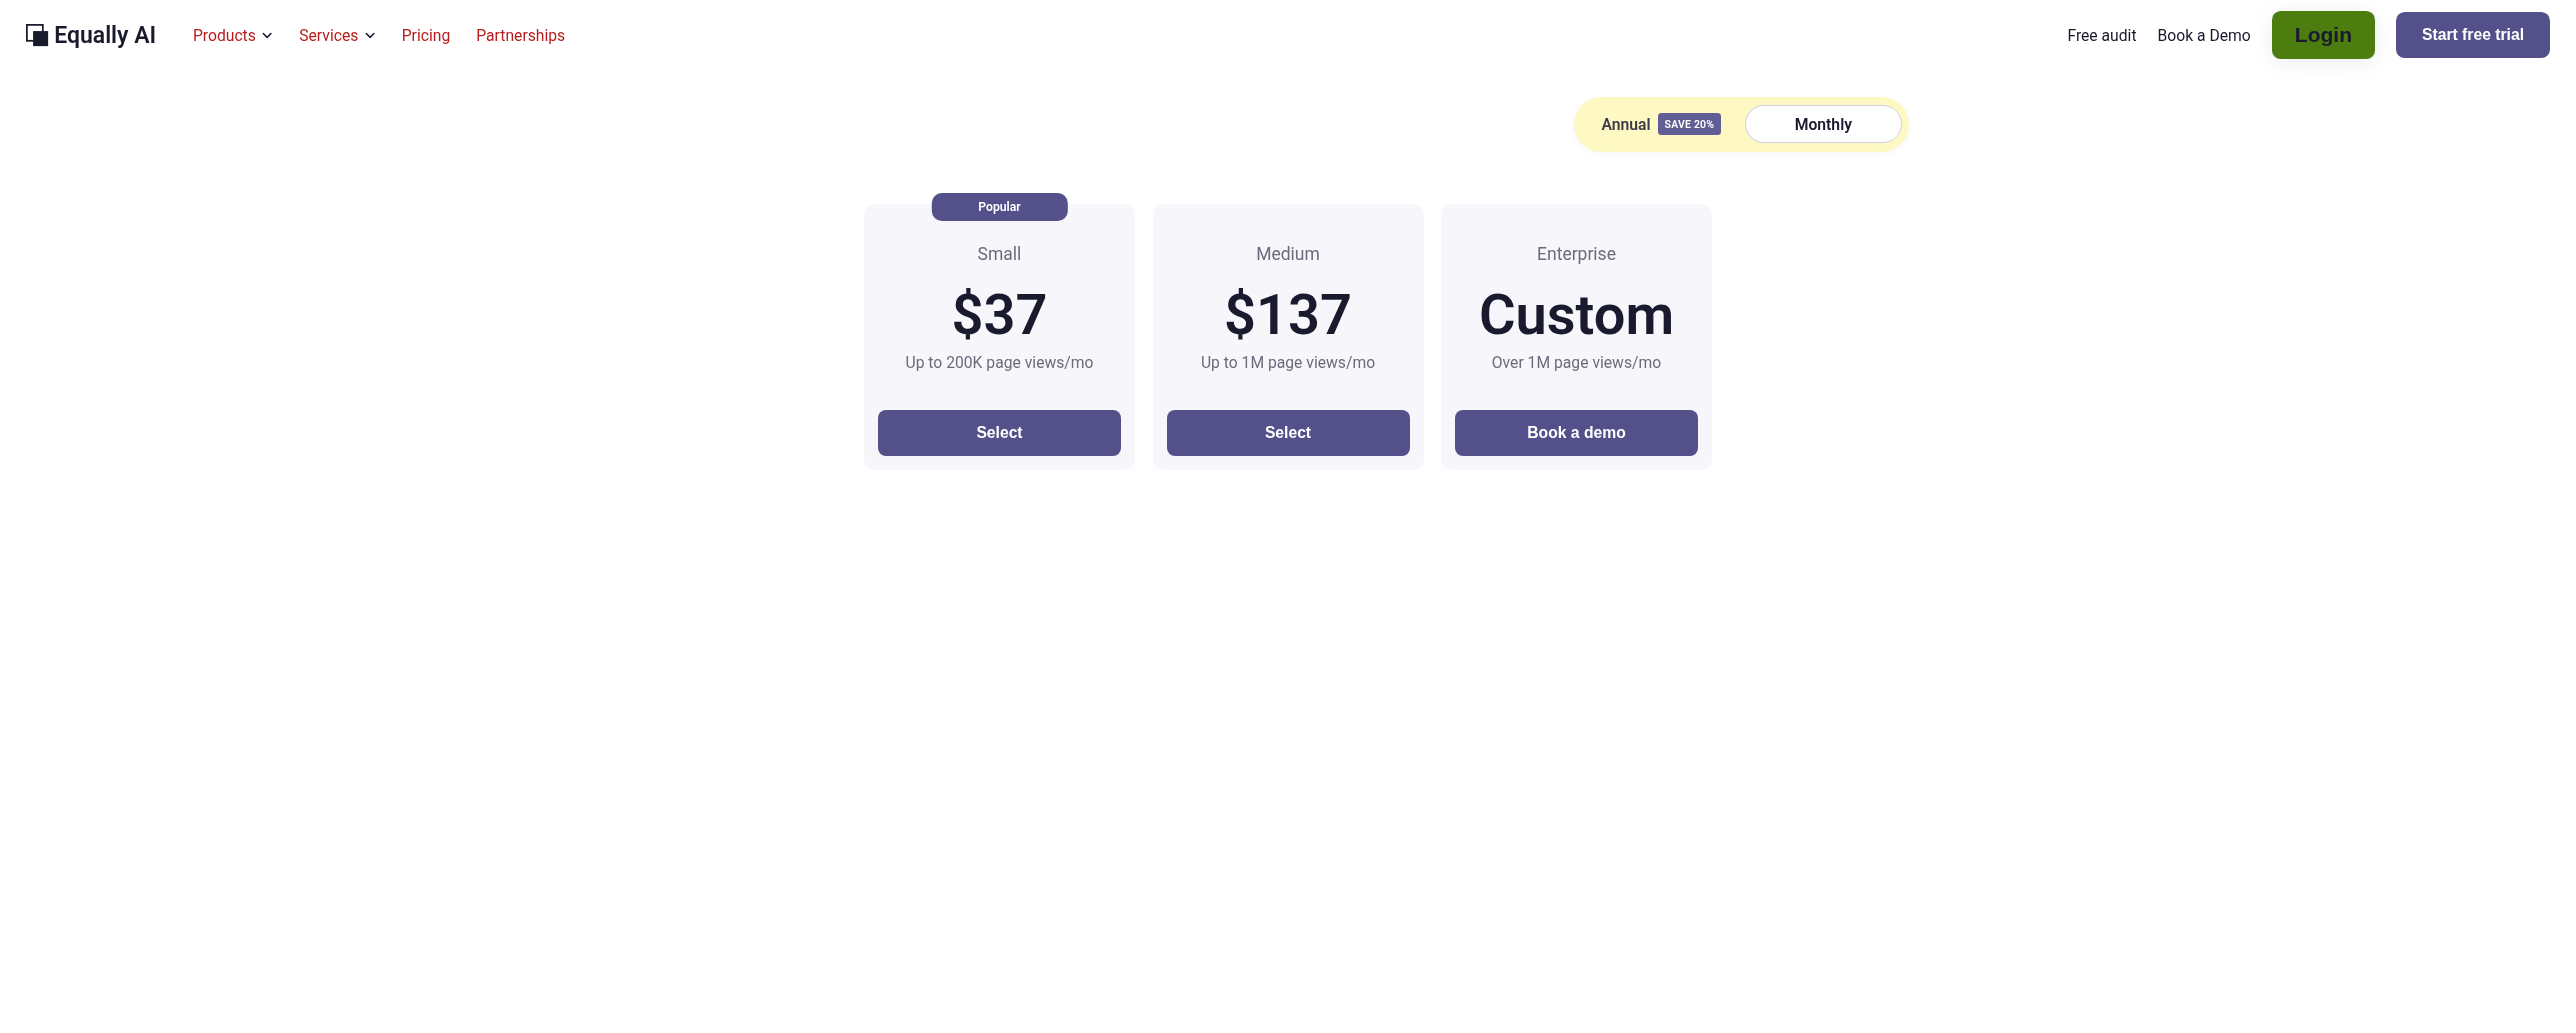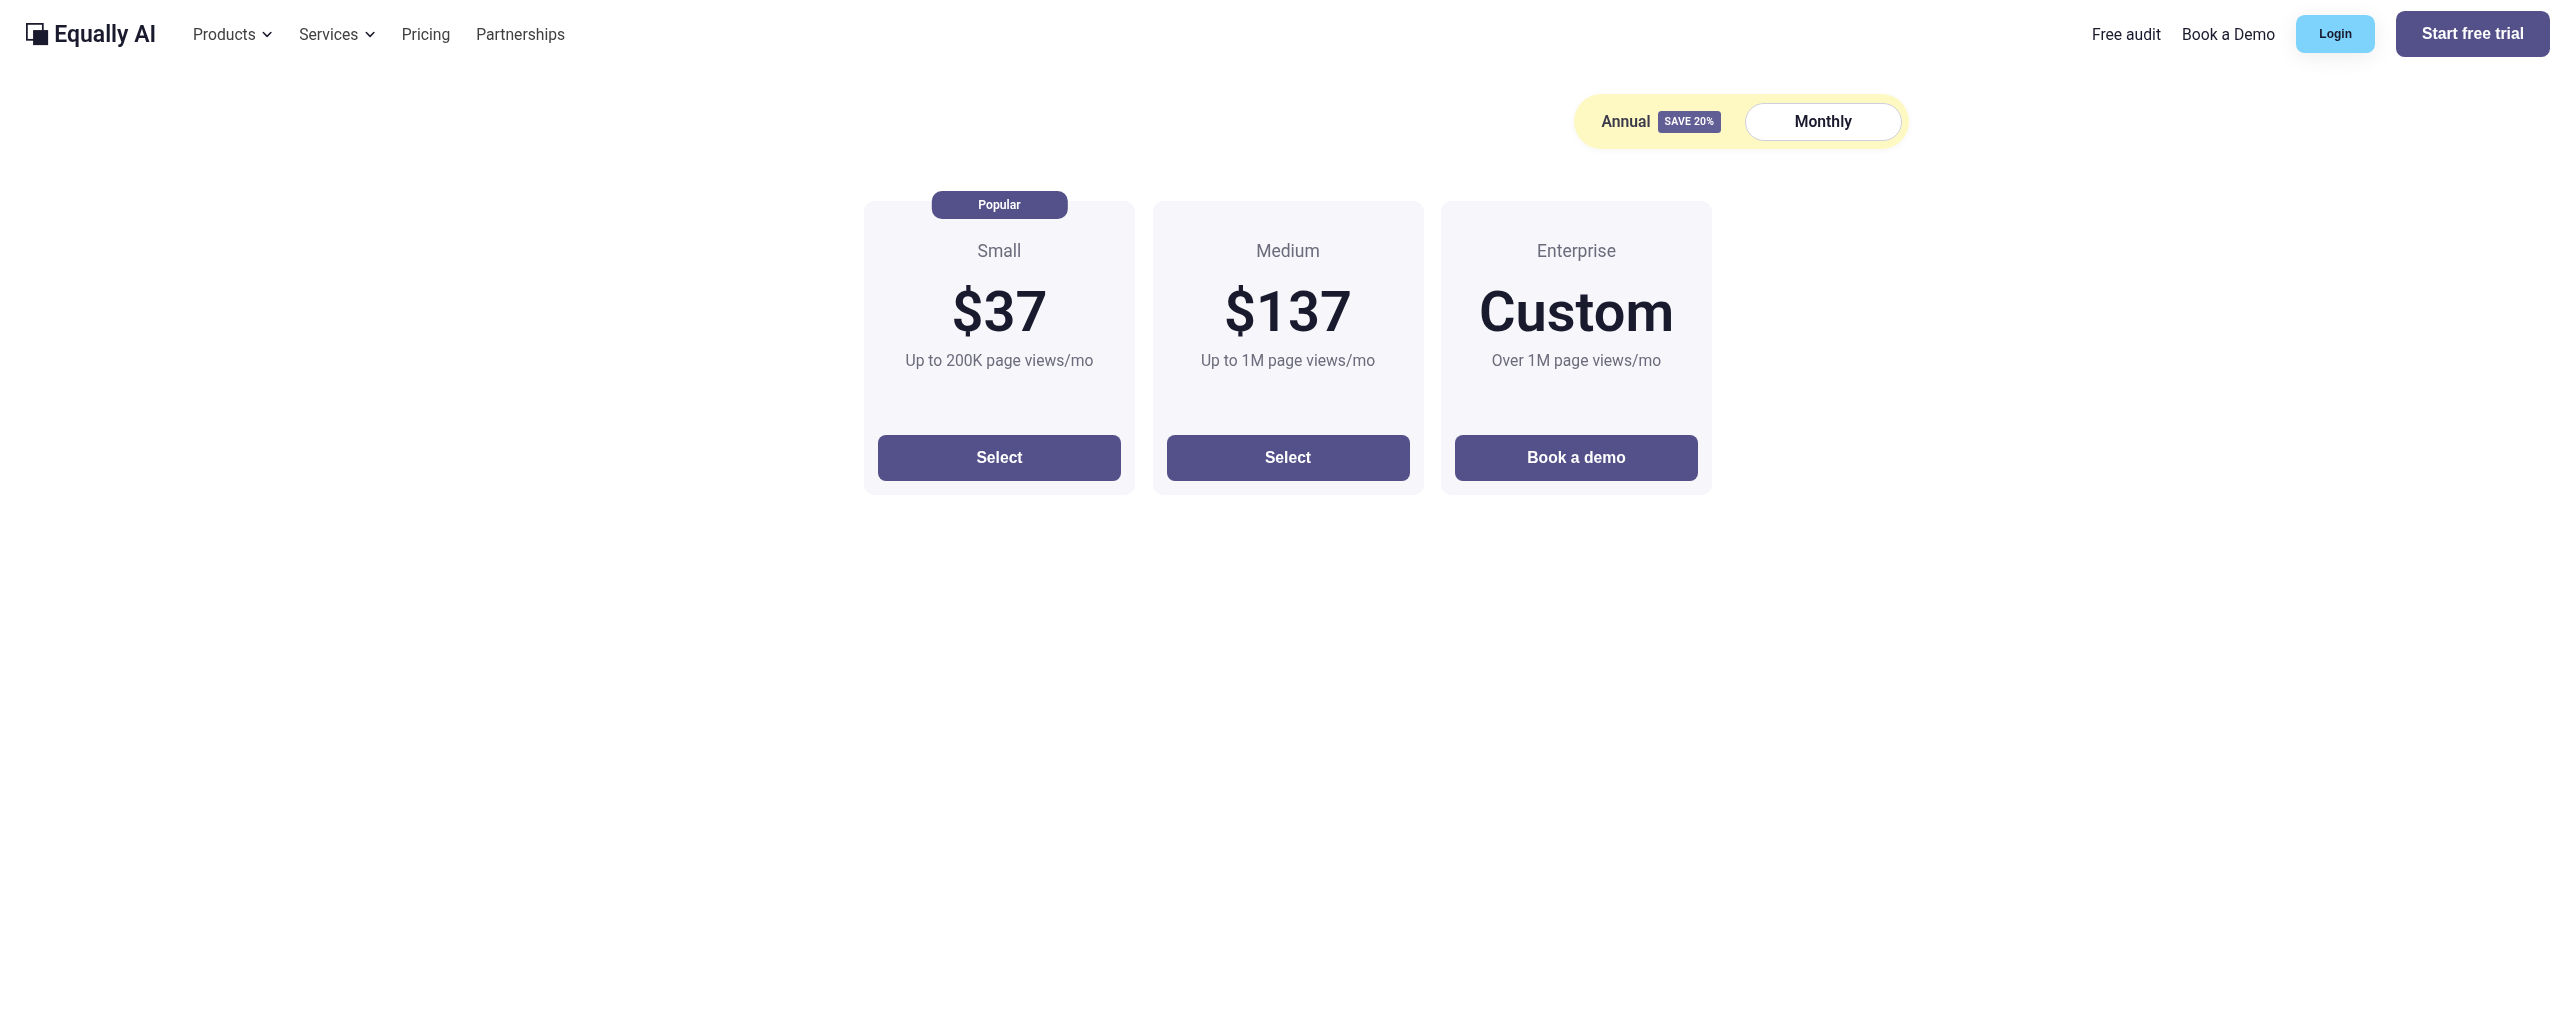--- a/index.html
+++ b/index.html
@@ -32,45 +32,45 @@
     display: flex;
     align-items: center;
     gap: 26px;
     margin-left: 8.7px;
   }
   .nav-item {
     display: flex;
     align-items: center;
     gap: 5.2px;
     font-size: 15.7px;
-    color: #404040;
+    color: #b91c1c;
     cursor: pointer;
   }
   .chevron {
     width: 12.2px;
     height: 12.2px;
     display: inline-flex;
   }
   .spacer { flex: 1; }
   .nav-right {
     display: flex;
     align-items: center;
     gap: 21px;
   }
   .nav-link {
     font-size: 15.7px;
     color: #1a1a2e;
     cursor: pointer;
   }
   .login-btn {
-    background: #7dd3fc;
+    background: #4d7c0f;
     border: none;
     border-radius: 8.7px;
     padding: 12.2px 23px;
-    font-size: 12px;
+    font-size: 21px;
     font-weight: 700;
     color: #1a1a2e;
     cursor: pointer;
     box-shadow: 0 3.5px 21px rgba(0,0,0,0.08);
   }
   .trial-btn {
     background: #54508a;
     border: none;
     border-radius: 8.7px;
     padding: 14px 26px;
@@ -161,21 +161,21 @@
   .plan-price {
     font-size: 56px;
     font-weight: 600;
     color: #1a1a2e;
     line-height: 1.1;
     margin-bottom: 7px;
   }
   .plan-desc {
     font-size: 15.7px;
     color: #6b6b7b;
-    margin-bottom: 65px;
+    margin-bottom: 38px;
   }
   .plan-btn {
     display: block;
     width: calc(100% - 0px);
     background: #54508a;
     color: #fff;
     border: none;
     border-radius: 8px;
     padding: 14px 0;
     font-size: 15.7px;

